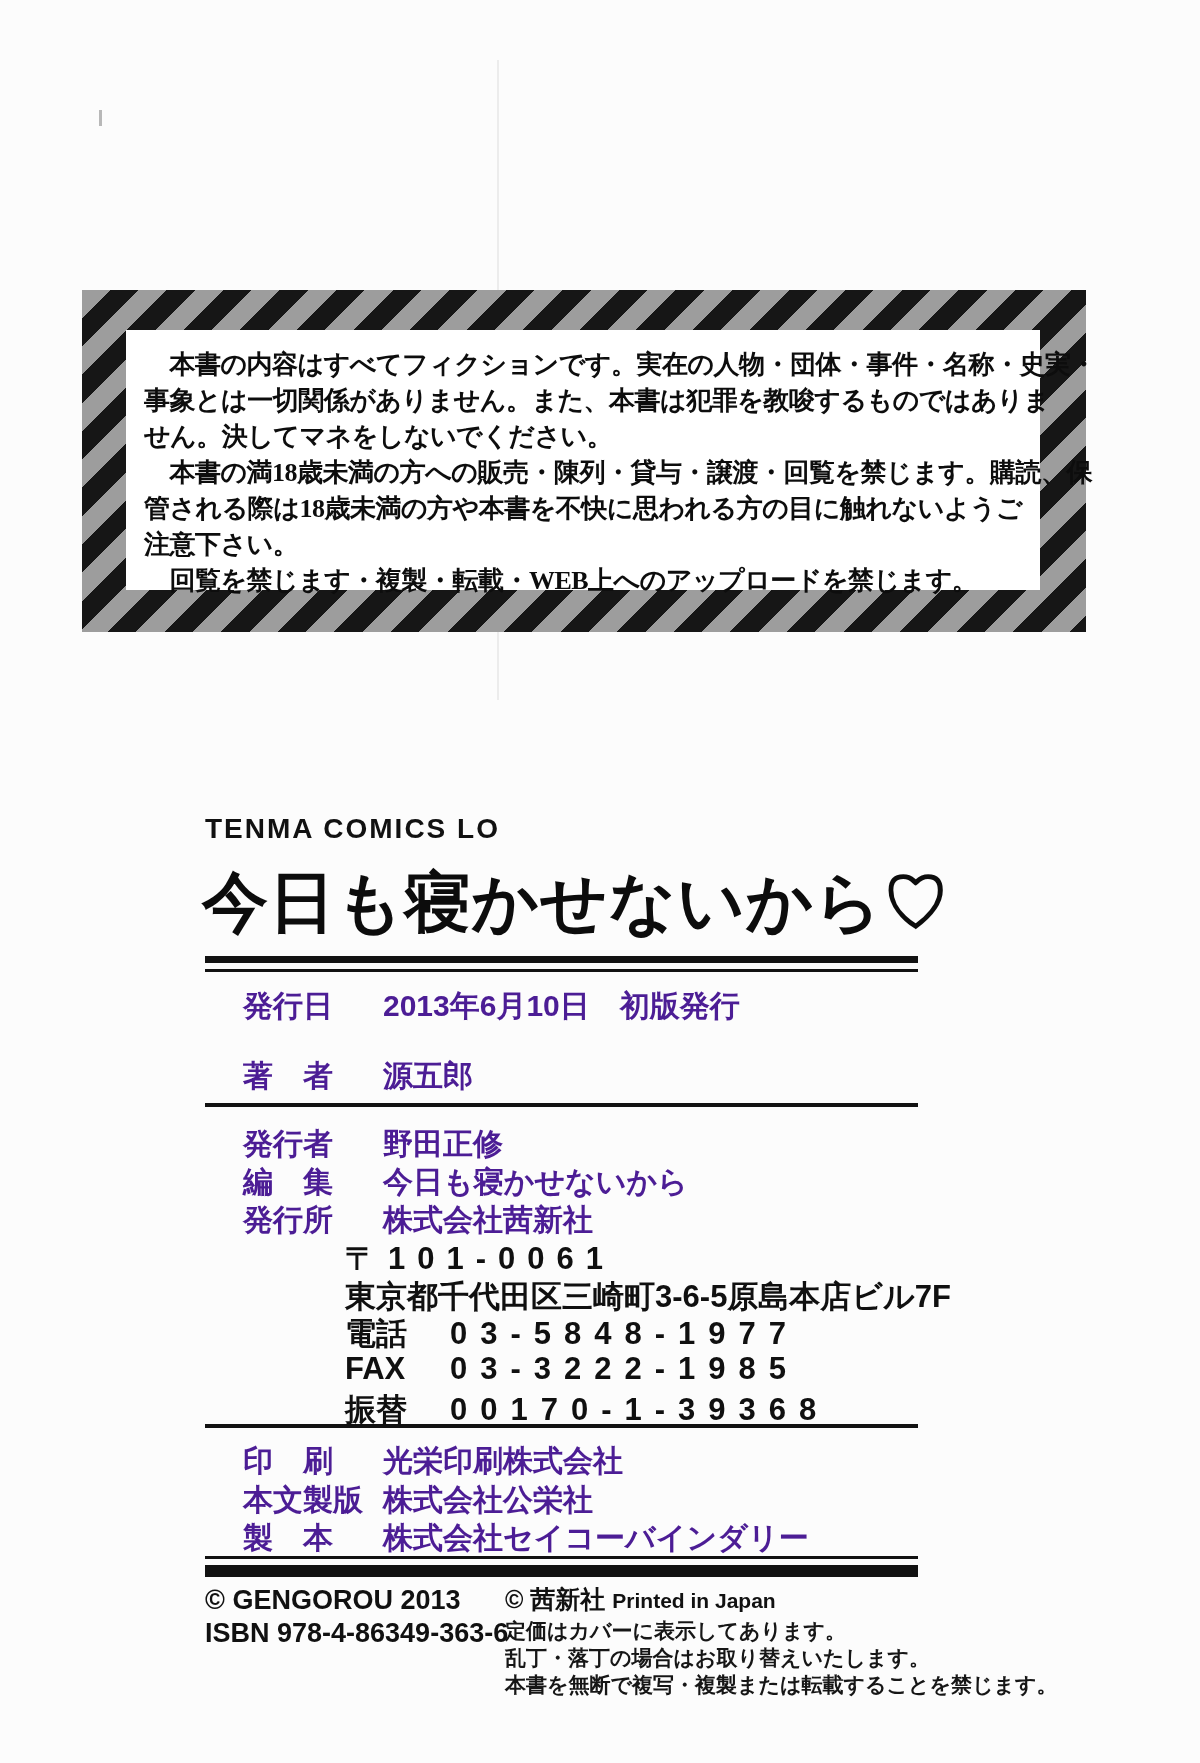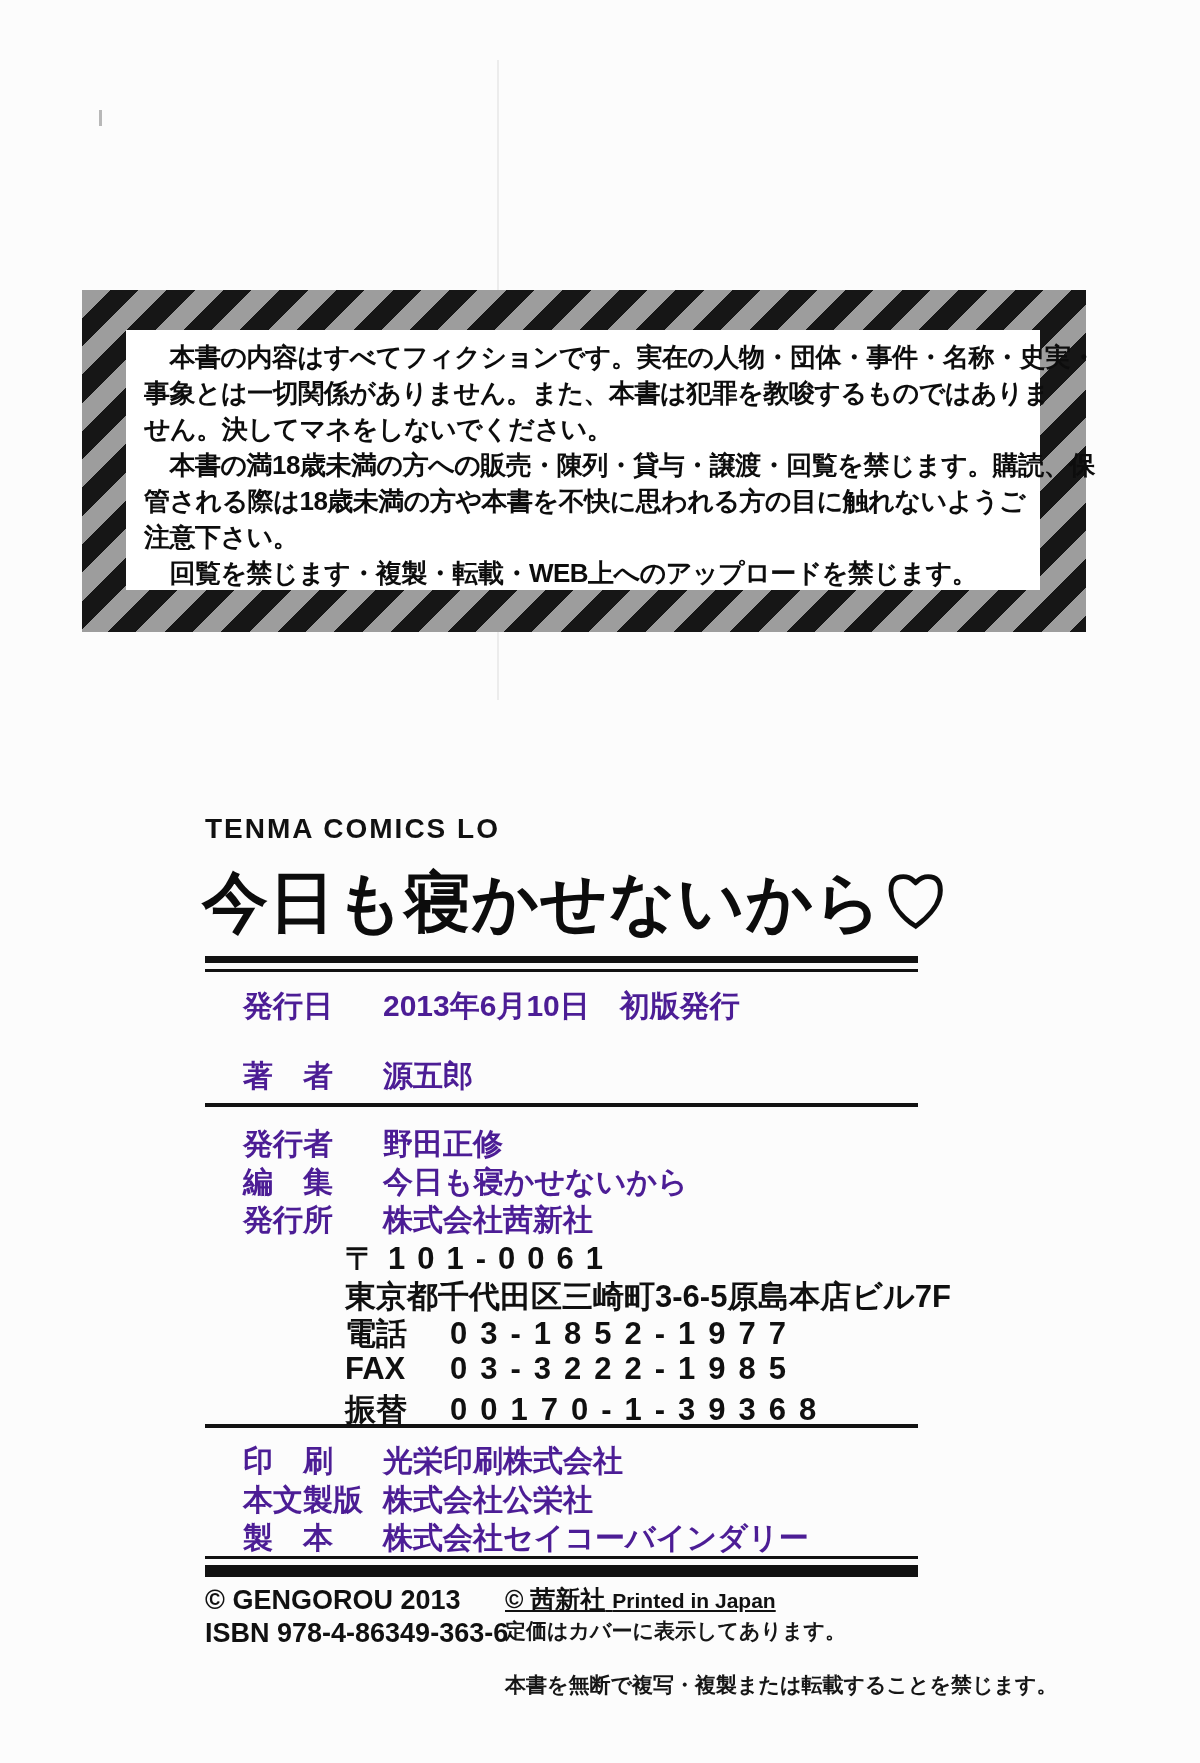--- a/index.html
+++ b/index.html
@@ -16,22 +16,23 @@
   .speck{position:absolute;left:99px;top:110px;width:3px;height:16px;background:#b8b8b8;}
 
   
   .warning{
     position:absolute;left:82px;top:290px;width:1004px;height:342px;
     background:repeating-linear-gradient(135deg,#9d9d9d 0 20px,#161616 20px 40px);
   }
   .warning-inner{
     position:absolute;left:44px;top:40px;right:46px;bottom:42px;
     background:#ffffff;
-    padding:9px 0 0 18px;
+    padding:17px 0 0 18px;
     box-sizing:border-box;
+    font-family:Liberation Serif, serif;
   }
   .warning-line{
     font-size:26px;line-height:36px;font-weight:bold;
     letter-spacing:-0.5px;white-space:nowrap;color:#0d0d0d;
   }
 
   
   .series{
     position:absolute;left:205px;top:813px;
     font-size:28px;font-weight:bold;letter-spacing:2px;white-space:nowrap;
@@ -59,21 +60,21 @@
   }
   .subrow .pre{display:inline-block;width:105px;letter-spacing:0;}
   .spaced{letter-spacing:13px;}
   .spaced-postal{letter-spacing:12px;}
 
   
   .foot-left{position:absolute;left:205px;font-size:27px;font-weight:bold;white-space:nowrap;}
   .fl-1{top:1585px;}
   .fl-2{top:1618px;}
   .foot-right{position:absolute;left:505px;white-space:nowrap;font-weight:bold;}
-  .fr-head{top:1583px;font-size:25px;text-decoration:underline;}
+  .fr-head{top:1583px;font-size:25px;}
   .fr-head .latin{font-size:21px;font-weight:bold;}
   .fr-note{font-size:21px;font-weight:600;color:#161616;text-align:right;}
   .fr-n1{top:1617px;}
   .fr-n2{top:1644px;}
   .fr-n3{top:1671px;}
 </style>
 </head>
 <body>
 
 <div class="page">
@@ -114,21 +115,21 @@
   <div class="row" style="top:1162px">
     <span class="lbl">編　集</span><span class="val">今日も寝かせないから</span>
   </div>
   <div class="row" style="top:1200px">
     <span class="lbl">発行所</span><span class="val">株式会社茜新社</span>
   </div>
 
   <div class="subrow spaced-postal" style="top:1238px">〒101-0061</div>
   <div class="subrow" style="top:1276px">東京都千代田区三崎町3-6-5原島本店ビル7F</div>
   <div class="subrow" style="top:1313px">
-    <span class="pre">電話</span><span class="spaced">03-1852-1977</span>
+    <span class="pre">電話</span><span class="spaced">03-5848-1977</span>
   </div>
   <div class="subrow" style="top:1351px">
     <span class="pre">FAX</span><span class="spaced">03-3222-1985</span>
   </div>
   <div class="subrow" style="top:1389px">
     <span class="pre">振替</span><span class="spaced">00170-1-39368</span>
   </div>
 
   <div class="rule rule-d"></div>
 
@@ -146,15 +147,16 @@
   <div class="rule rule-f"></div>
 
   <div class="foot-left fl-1">© GENGOROU 2013</div>
   <div class="foot-left fl-2">ISBN 978-4-86349-363-6</div>
 
   <div class="foot-right fr-head">
     <span>© 茜新社</span>
     <span class="latin">Printed in Japan</span>
   </div>
   <div class="foot-right fr-note fr-n1">定価はカバーに表示してあります。</div>
+  <div class="foot-right fr-note fr-n2">乱丁・落丁の場合はお取り替えいたします。</div>
   <div class="foot-right fr-note fr-n3">本書を無断で複写・複製または転載することを禁じます。</div>
 
 </div>
 
 </body></html>

